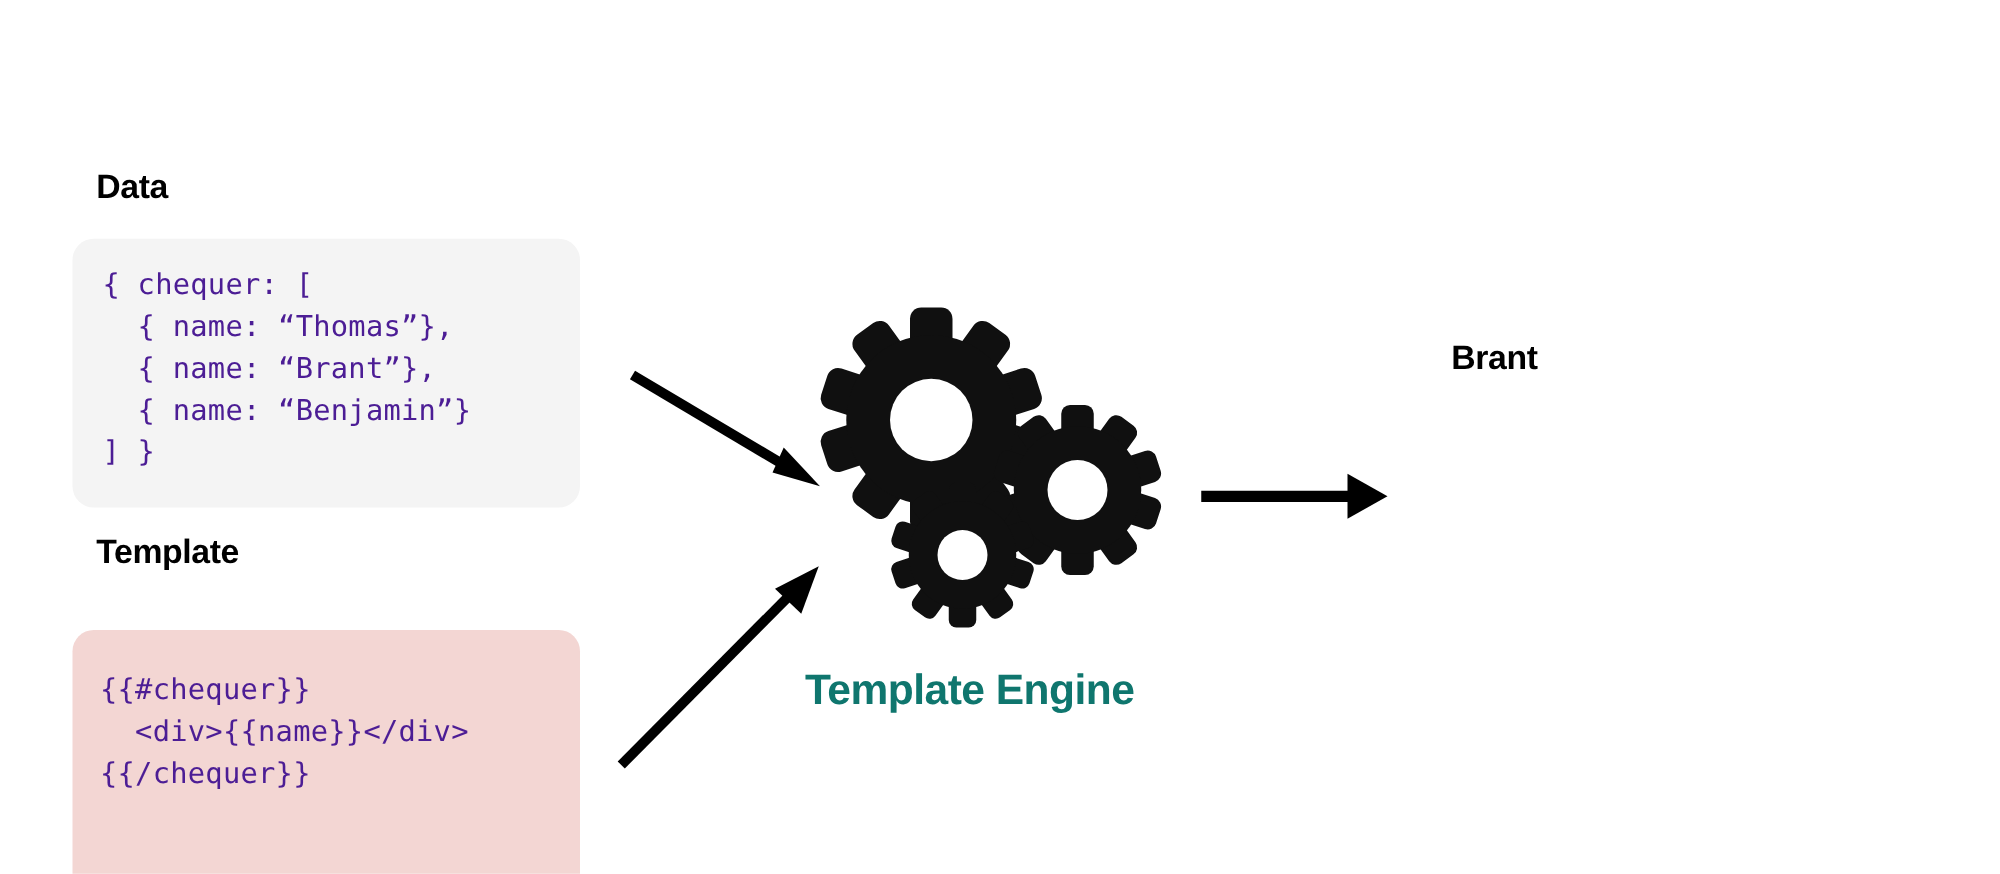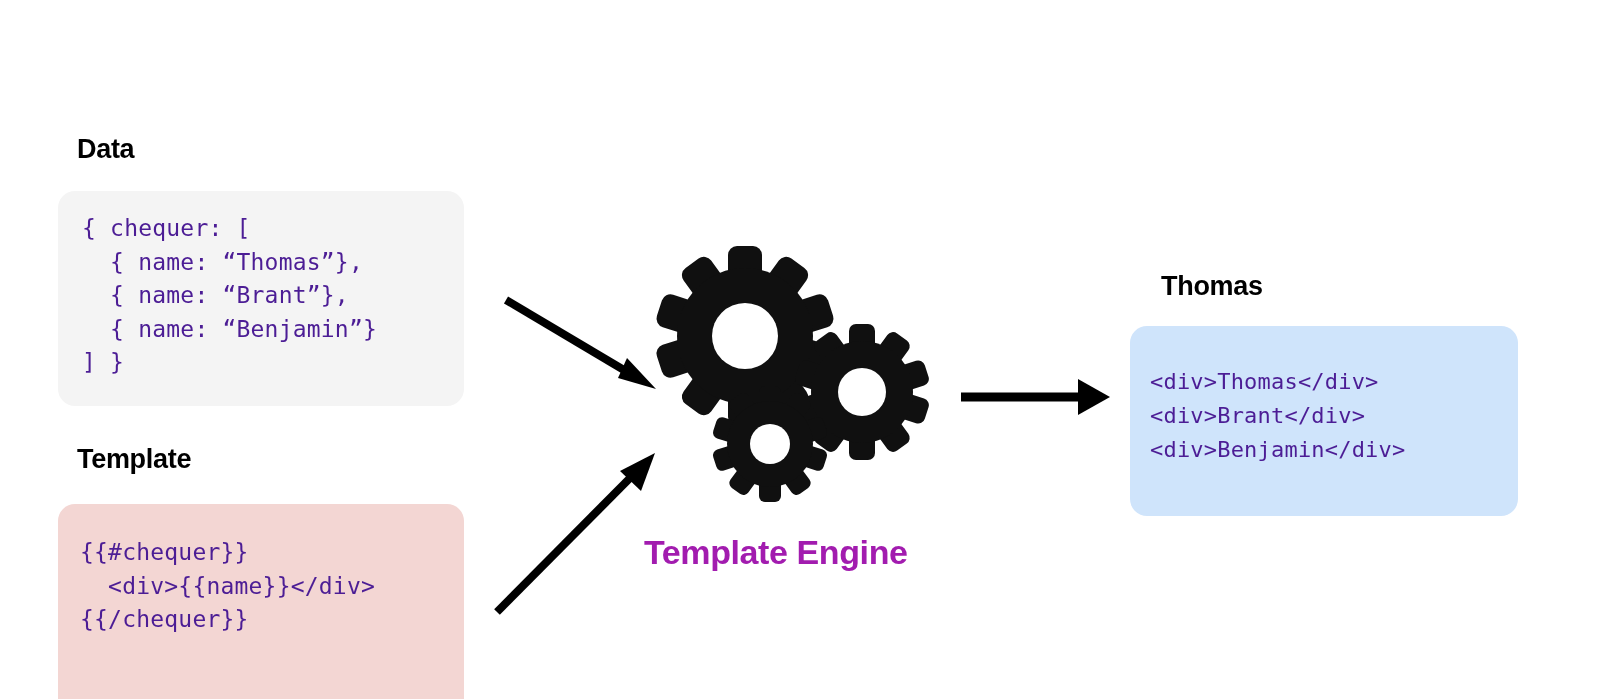--- a/index.html
+++ b/index.html
@@ -30,21 +30,21 @@
     position: absolute;
     font-family: "Liberation Sans", sans-serif;
     font-weight: bold;
     font-size: 27px;
     line-height: 1;
     color: #000000;
     letter-spacing: -0.3px;
     white-space: nowrap;
   }
   #heading-data     { left: 77px;   top: 88px; }
-  #heading-template { left: 77px;   top: 398px; }
+  #heading-template { left: 77px;   top: 380px; }
   #heading-result   { left: 1161px; top: 225px; }
 
   
   .panel {
     position: absolute;
     border-radius: 17px;
     box-sizing: border-box;
   }
   .panel .code {
     position: absolute;
@@ -95,21 +95,21 @@
 
   
   #engine-label {
     position: absolute;
     left: 644px;
     top: 487px;
     font-family: "Liberation Sans", sans-serif;
     font-weight: bold;
     font-size: 34px;
     line-height: 1;
-    color: #a21caf;
+    color: #0f766e;
     letter-spacing: -0.4px;
     white-space: nowrap;
   }
 
   
   #arrows-layer {
     position: absolute;
     left: 0; top: 0;
     width: 1600px;
     height: 699px;
@@ -132,27 +132,22 @@
   </div>
 
   <div class="heading" id="heading-template">Template</div>
 
   <div class="panel" id="panel-template">
     <div class="code">{{#chequer}}
   &lt;div&gt;{{name}}&lt;/div&gt;
 {{/chequer}}</div>
   </div>
 
-  <div class="heading" id="heading-result">Thomas</div>
-
-  <div class="panel" id="panel-result">
-    <div class="code">&lt;div&gt;Thomas&lt;/div&gt;
-&lt;div&gt;Brant&lt;/div&gt;
-&lt;div&gt;Benjamin&lt;/div&gt;</div>
-  </div>
+  <div class="heading" id="heading-result">Brant</div>
+
 
   <div id="gears-icon">
     <svg viewBox="0 0 280 260" xmlns="http://www.w3.org/2000/svg" aria-hidden="true">
       <g fill="#101010">
 
         <g transform="translate(95,92)">
           <g>
             <rect x="-17" y="-90" width="34" height="34" rx="9"></rect>
             <rect x="-17" y="-90" width="34" height="34" rx="9" transform="rotate(36)"></rect>
             <rect x="-17" y="-90" width="34" height="34" rx="9" transform="rotate(72)"></rect>

